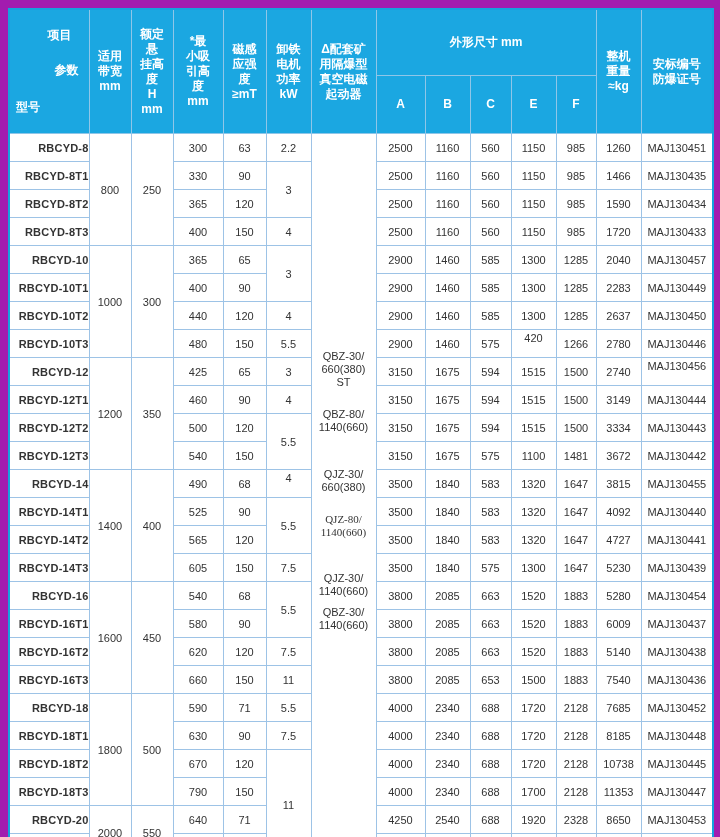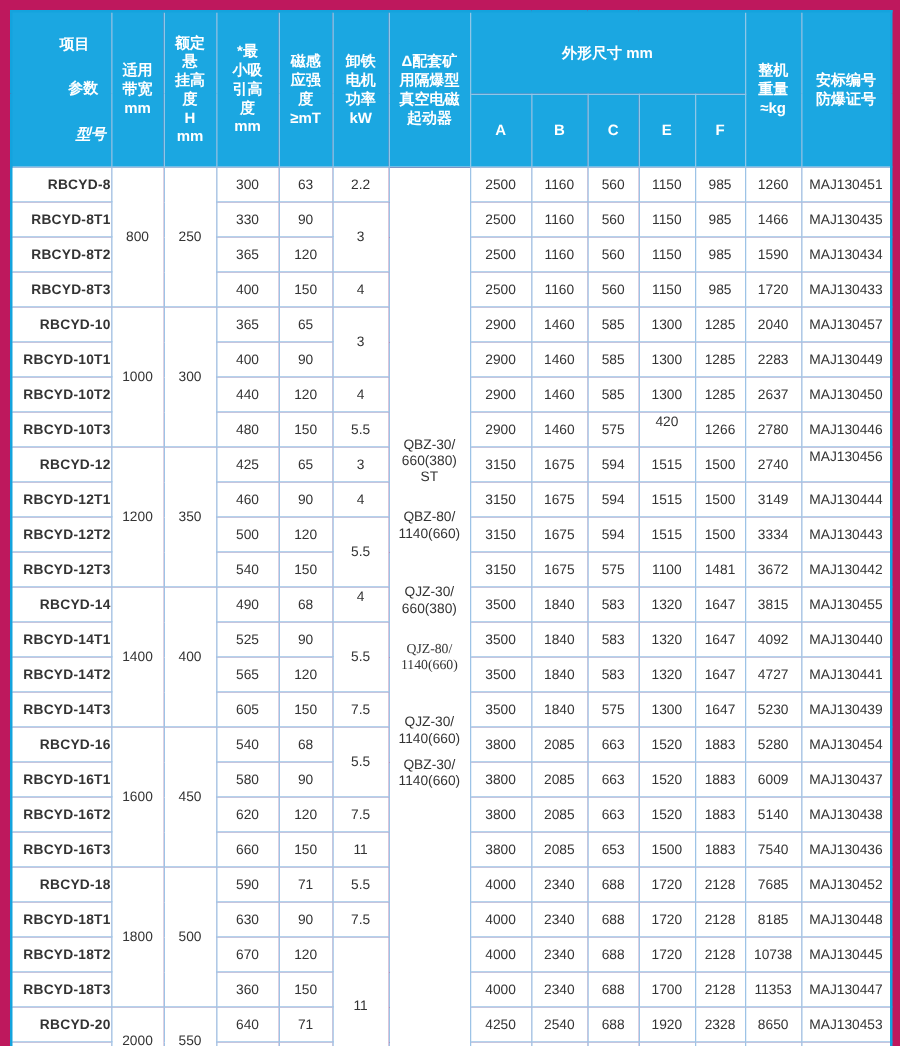--- a/index.html
+++ b/index.html
@@ -1,28 +1,28 @@
 <!DOCTYPE html>
 <html><head>
 <meta charset="utf-8">
 <style>
   * { margin:0; padding:0; box-sizing:border-box; }
   body { background:#ffffff; font-family:"Liberation Sans", sans-serif; }
-  .page { width:720px; height:837px; background:#be185d; padding:8px 8px 0 8px; overflow:hidden; }
+  .page { width:720px; height:837px; background:#a21caf; padding:8px 8px 0 8px; overflow:hidden; }
   table.spec { border-collapse:collapse; table-layout:fixed; width:704px;
                border:2px solid #14a3dd; border-bottom:5px solid #14a3dd; }
   thead th { background:#1ba7e1; color:#ffffff; font-size:12px; font-weight:bold;
              border:1px solid #8fc6e8; text-align:center; vertical-align:middle;
              white-space:pre-line; line-height:1.25; padding:1px 0; }
   thead tr.h-top th { height:49px; }
   thead tr.h-sub th { height:43px; }
   th.corner { padding:3px 4px; }
   th.corner .c1 { text-align:right; padding-right:13px; }
   th.corner .c2 { text-align:right; padding-right:6px; margin-top:5px; }
-  th.corner .c3 { text-align:right; padding-left:2px; margin-top:7px;font-style:italic; }
+  th.corner .c3 { text-align:left; padding-left:2px; margin-top:7px; }
   tbody td { border:1px solid #9dc3e6; background:#ffffff; color:#333333;
              font-size:11px; text-align:center; vertical-align:middle;
              height:28px; padding:0; line-height:12px; }
   tbody td.model { text-align:right; padding-left:7px; font-weight:bold; letter-spacing:0.2px; }
   tbody td.top { vertical-align:top; padding-top:2px; }
   tbody td.starter-cell { position:relative; }
   .starter-entry { position:absolute; left:0; right:0; text-align:center;
                    white-space:pre-line; font-size:11px; color:#333333; line-height:13px; }
 </style>
 </head>
@@ -411,21 +411,21 @@
           <td>4000</td>
           <td>2340</td>
           <td>688</td>
           <td>1720</td>
           <td>2128</td>
           <td>10738</td>
           <td>MAJ130445</td>
         </tr>
         <tr>
           <td class="model">RBCYD-18T3</td>
-          <td>360</td>
+          <td>790</td>
           <td>150</td>
           <td>4000</td>
           <td>2340</td>
           <td>688</td>
           <td>1700</td>
           <td>2128</td>
           <td>11353</td>
           <td>MAJ130447</td>
         </tr>
         <tr>

